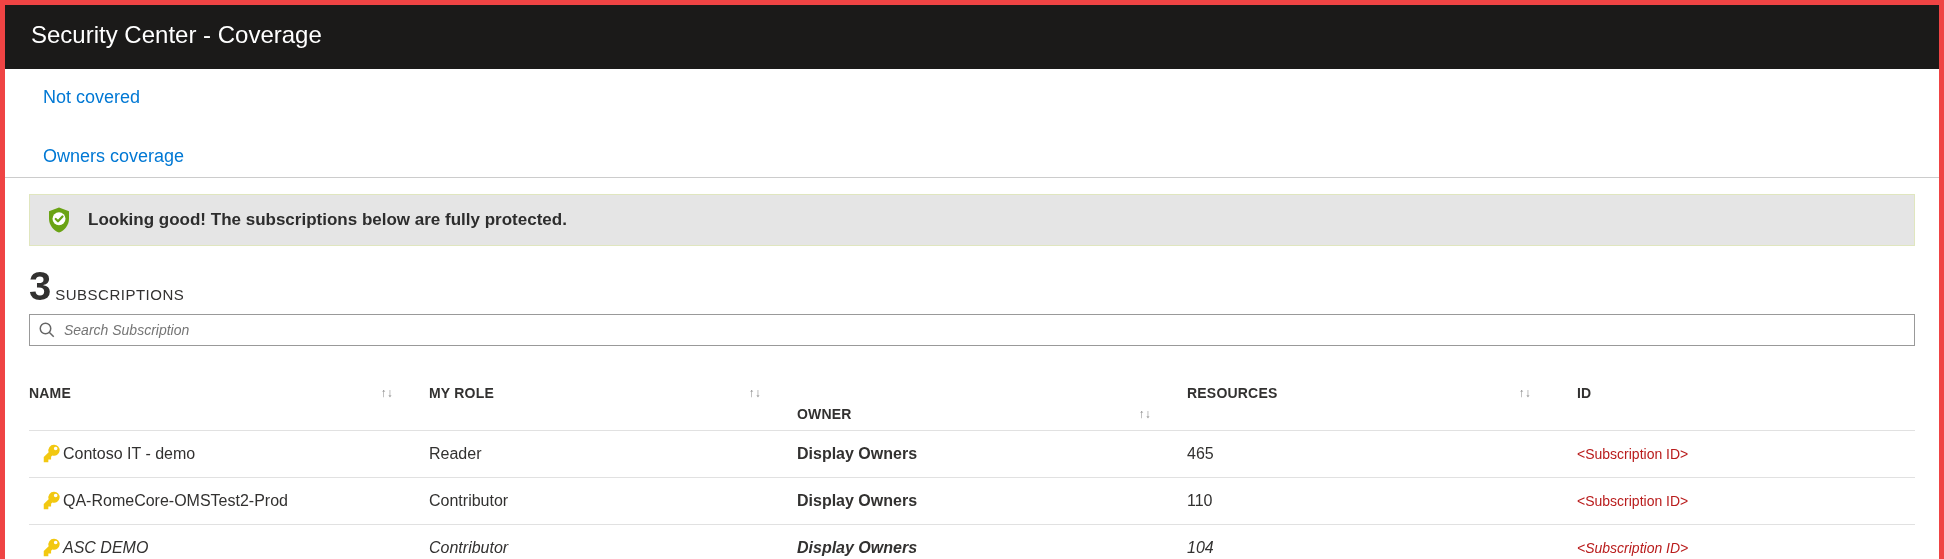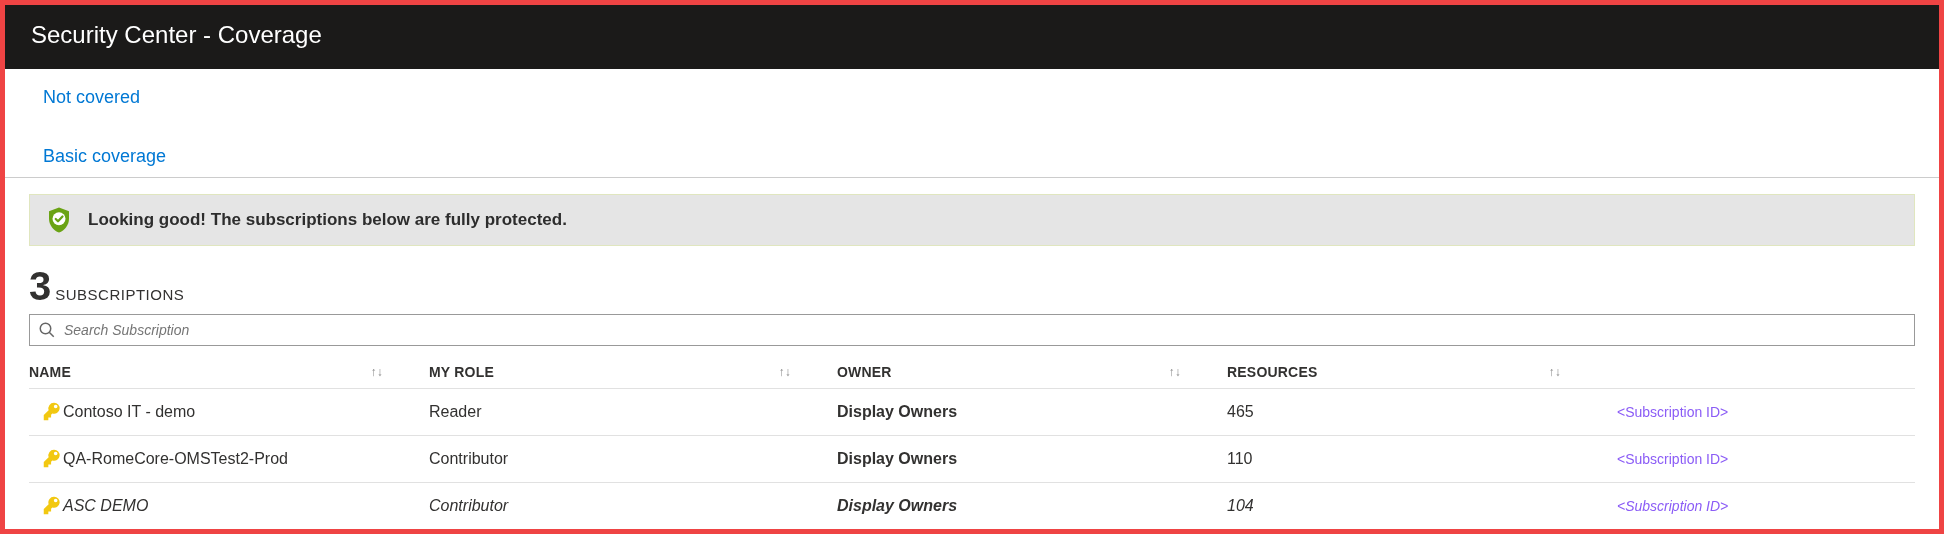--- a/index.html
+++ b/index.html
@@ -84,46 +84,46 @@
     align-items: center;
     border-bottom: 1px solid #e1e1e1;
   }
   .grid-header {
     font-size: 14px;
     font-weight: 700;
     letter-spacing: 0.2px;
     padding-bottom: 8px;
   }
   .col-name { width: 400px; display: flex; align-items: center; }
-  .col-role { width: 408px; }
+  .col-role { width: 368px; }
   .col-owner { width: 390px; font-weight: 700; }
-  .grid-header .col-owner { font-weight: 700; }
+  .grid-header .col-owner { font-weight: 700; margin-top: 42px; }
   .col-res  { width: 380px; }
   .col-id   { flex: 1; padding-left: 10px; }
-  .hdr-cell { display:flex; align-items:center; justify-content:space-between; padding-right: 46px; }
+  .hdr-cell { display:flex; align-items:center; justify-content:space-between; padding-right: 36px; }
   .sort { color: #888; font-size: 12px; margin-left: 6px; }
 
   .grid-row {
     padding: 12px 0;
     font-size: 16px;
   }
   .grid-row .col-name { padding-left: 12px; }
   .key-icon svg { display: block; }
   .owner-link { font-weight: 700; cursor: pointer; }
-  .sub-id-placeholder { font-size: 14px; color: #8b5cf6; }
+  .sub-id-placeholder { font-size: 14px; color: #b91c1c; }
 </style>
 </head>
 <body>
 
 <div class="page">
   <div class="header">Security Center - Coverage</div>
 
   <div class="tabs">
     <div class="tab">Not covered</div>
-    <div class="tab">Basic coverage</div>
+    <div class="tab">Owners coverage</div>
   </div>
 
   <div class="banner">
     <span class="banner-icon">
       <svg width="30" height="30" viewBox="0 0 24 24">
         <path fill="#6aa314" d="M12 2 L20 5 V11 C20 16 16.5 20.5 12 22 C7.5 20.5 4 16 4 11 V5 Z"></path>
         <circle cx="12" cy="11" r="5.2" fill="#fff"></circle>
         <path d="M9.4 11.2 L11.2 13 L14.8 9.2" stroke="#6aa314" stroke-width="1.8" fill="none" stroke-linecap="round" stroke-linejoin="round"></path>
       </svg>
     </span>
@@ -156,20 +156,23 @@
         <span class="sort">↑↓</span>
       </div>
       <div class="col-owner hdr-cell">
         <span>OWNER</span>
         <span class="sort">↑↓</span>
       </div>
       <div class="col-res hdr-cell">
         <span>RESOURCES</span>
         <span class="sort">↑↓</span>
       </div>
+      <div class="col-id hdr-cell">
+        <span>ID</span>
+      </div>
     </div>
 
     <div class="grid-row">
       <div class="col-name">
         <span class="key-icon">
           <svg width="22" height="22" viewBox="0 0 24 24">
               <path fill="#f2c811" d="M14 2a6 6 0 0 0-5.65 8L3 15.35V21h5v-3h3v-3l1.35-1.35A6 6 0 1 0 14 2zm2 6a2 2 0 1 1 0-4 2 2 0 0 1 0 4z"></path>
             </svg>
         </span>
         <span>Contoso IT - demo</span>

